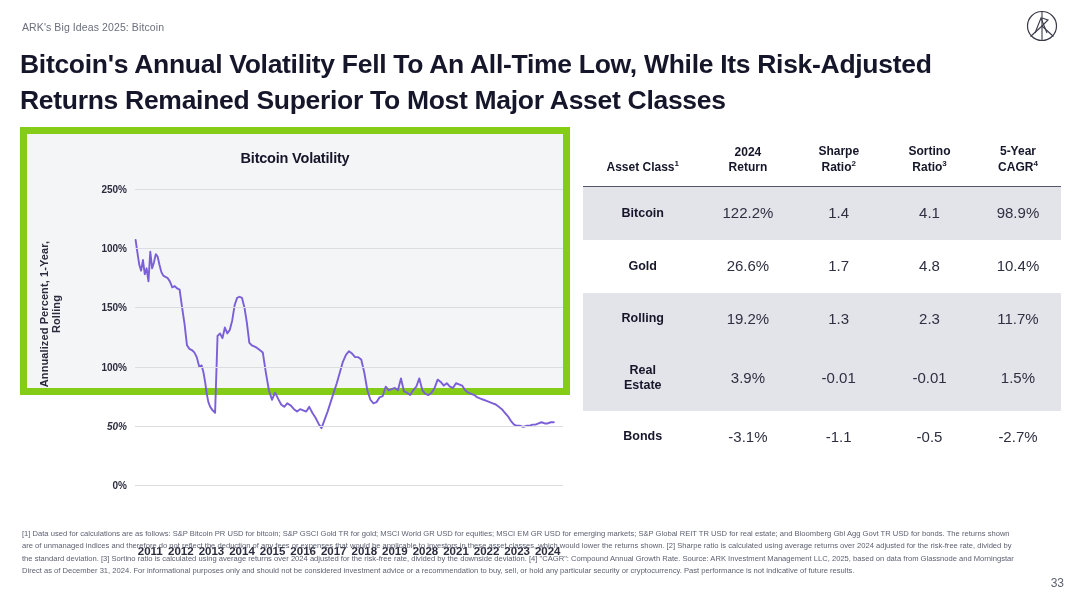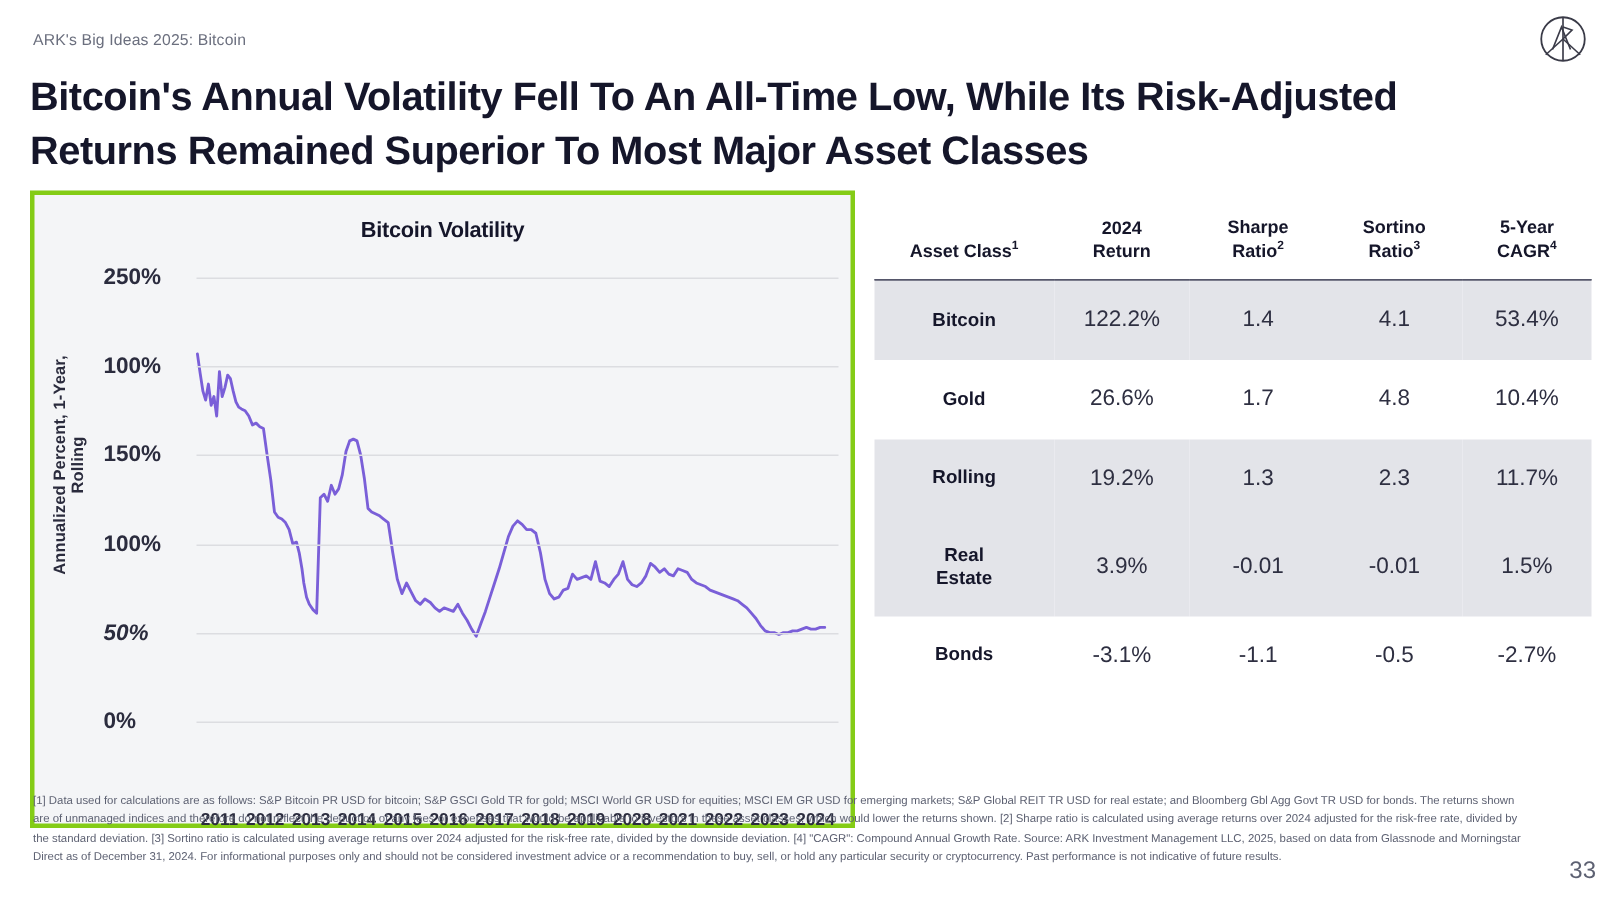--- a/index.html
+++ b/index.html
@@ -44,23 +44,23 @@
     letter-spacing: -0.3px;
     color: #15162a;
   }
 
   
   #chart-panel {
     position: absolute;
     left: 20px;
     top: 127px;
     width: 550px;
-    height: 425px;
+    height: 268px;
     background: #f4f5f7;
-    border: 3px solid #84cc16;
+    border: 7px solid #84cc16;
     box-sizing: border-box;
   }
   #chart-title {
     position: absolute;
     top: 16px;
     left: 0;
     width: 100%;
     text-align: center;
     font-size: 14.5px;
     font-weight: 700;
@@ -76,21 +76,22 @@
     transform: rotate(-90deg);
     font-size: 11px;
     font-weight: 700;
     color: #2a2b3d;
     letter-spacing: .1px;
   }
   .ytick {
     position: absolute;
     right: 0;
     width: 54px;
-    font-size: 15px;
+    text-align: right;
+    font-size: 10px;
     font-weight: 700;
     color: #2b2c3e;
     transform: translateY(-50%);
   }
   #ytick-wrap {
     position: absolute;
     left: 46px;
     top: 0;
     width: 54px;
     height: 100%;
@@ -171,21 +172,21 @@
     width: 995px;
     font-size: 7.6px;
     line-height: 1.62;
     color: #5d6172;
     text-align: left;
   }
   #pagenum {
     position: absolute;
     right: 16px;
     bottom: 8px;
-    font-size: 16px;
+    font-size: 12px;
     color: #5d6172;
   }
 </style>
 </head>
 <body>
 
 <div id="eyebrow">ARK's Big Ideas 2025: Bitcoin</div>
 
 <svg id="logo" viewBox="0 0 40 40">
   <circle cx="20" cy="20" r="14.5" fill="none" stroke="#3a3b४8" stroke-width="1.2" style="stroke:#3a3b48"></circle>
@@ -255,21 +256,21 @@
           <th>Sortino<br>Ratio<sup>3</sup></th>
           <th>5-Year<br>CAGR<sup>4</sup></th>
         </tr>
     </thead>
     <tbody id="tbody">
         <tr class="shade">
           <td class="asset">Bitcoin</td>
           <td>122.2%</td>
           <td>1.4</td>
           <td>4.1</td>
-          <td>53.4%</td>
+          <td>98.9%</td>
         </tr>
         <tr>
           <td class="asset">Gold</td>
           <td>26.6%</td>
           <td>1.7</td>
           <td>4.8</td>
           <td>10.4%</td>
         </tr>
         <tr class="shade">
           <td class="asset">Rolling</td>

